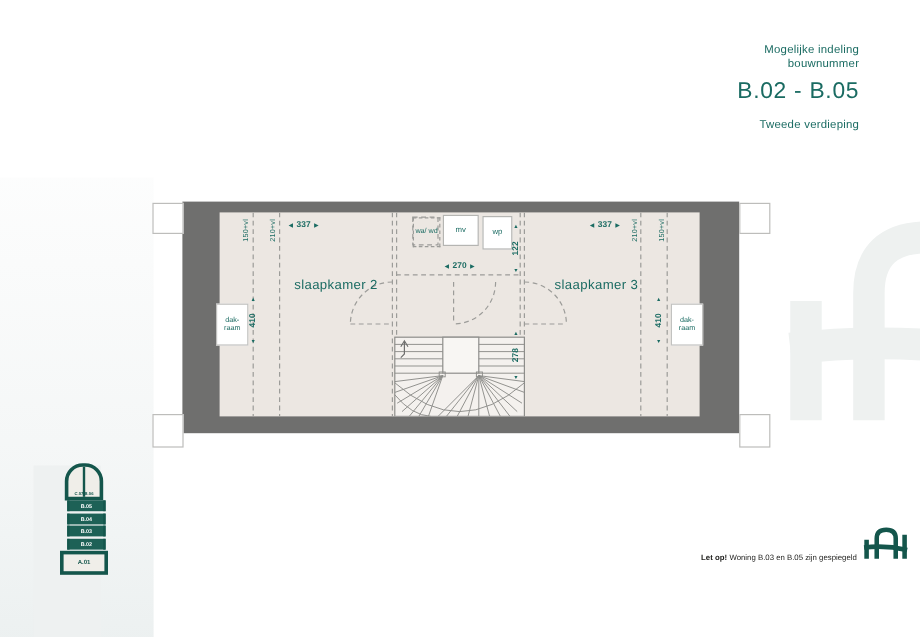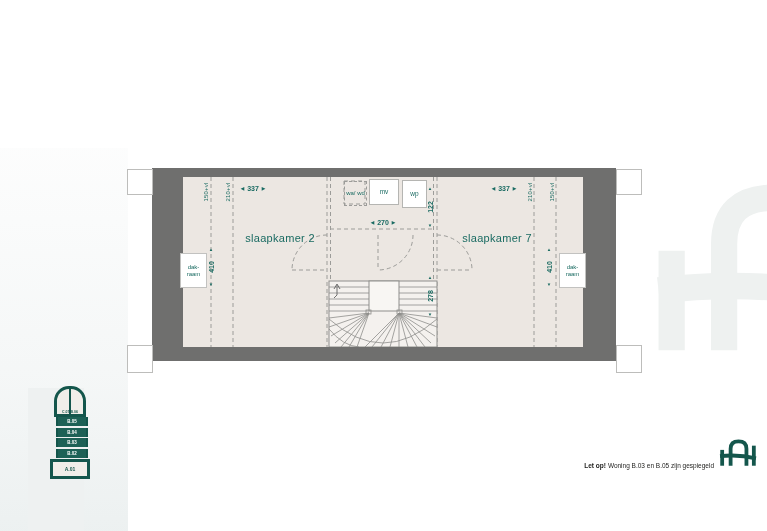--- a/index.html
+++ b/index.html
@@ -84,20 +84,26 @@
   <div class="wm-band-strong"></div>
   <svg class="wm-logo" viewBox="0 0 36 32" preserveAspectRatio="none">
     <g fill="none" stroke="#eef1f0" stroke-width="4">
       <path d="M3,14 V29"></path>
       <path d="M11,29 V13 Q11,6 18.5,6 Q26,6 26,13 V29"></path>
       <path d="M1,20 Q18,18 35,22"></path>
       <path d="M33,10 V29"></path>
     </g>
   </svg>
 
+  <div class="header">
+    <div class="sub">Mogelijke indeling</div>
+    <div class="sub">bouwnummer</div>
+    <div class="range">B.02 - B.05</div>
+    <div class="floor">Tweede verdieping</div>
+  </div>
 
   <div class="wall"></div>
   <div class="floor-area"></div>
   <div class="corner-box cb-tl"></div>
   <div class="corner-box cb-tr"></div>
   <div class="corner-box cb-bl"></div>
   <div class="corner-box cb-br"></div>
 
   <svg class="plan-svg" viewBox="0 0 400 170">
     <g stroke="#9c9c99" stroke-width="1" fill="none" stroke-dasharray="4 3">
@@ -163,21 +169,21 @@
         <path d="M146,152 Q160,169 176,170"></path>
       </g>
       <g stroke="#6f6f6e" stroke-width="1" fill="none">
         <path d="M151,121 L154,118 L154,108"></path>
         <path d="M151,112 L154,107 L157,112"></path>
       </g>
     </g>
   </svg>
 
   <div class="room-label" style="left:280px;top:238px;">slaapkamer 2</div>
-  <div class="room-label" style="left:497px;top:238px;">slaapkamer 7</div>
+  <div class="room-label" style="left:497px;top:238px;">slaapkamer 3</div>
 
   <div class="fixture fix-wawd">wa/ wd</div>
   <div class="fixture fix-mv">mv</div>
   <div class="fixture fix-wp">wp</div>
 
   <div class="skylight sky-l">dak-raam</div>
   <div class="skylight sky-r">dak-raam</div>
 
   <div class="hdim" style="left:253px;top:188px;">
     <span class="arr">◀</span>

